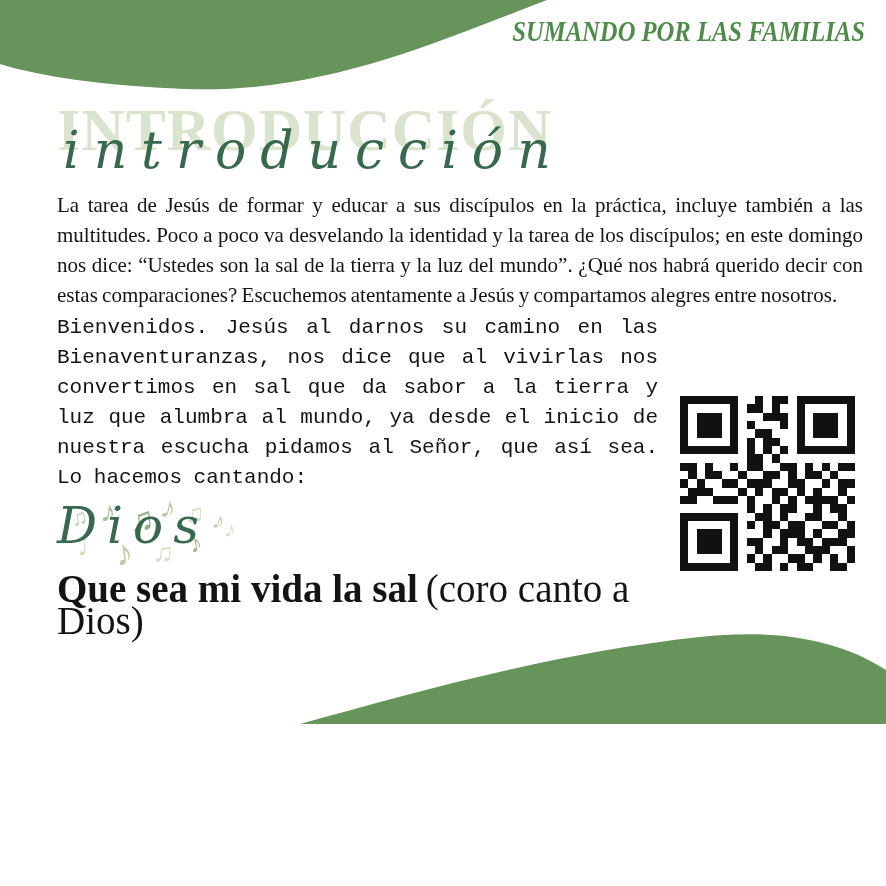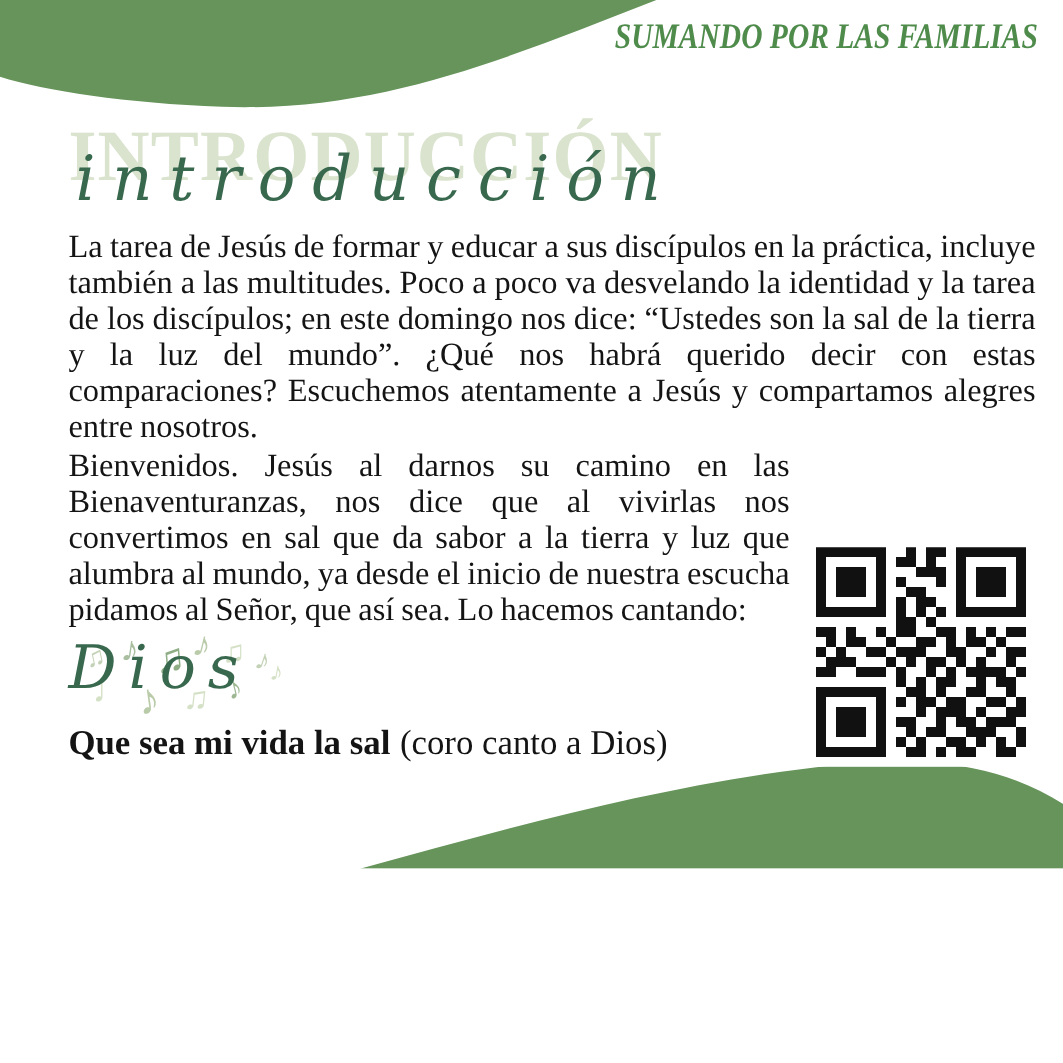--- a/index.html
+++ b/index.html
@@ -24,41 +24,41 @@
   .heading{position:relative;height:88px;margin-top:100px;}
   .heading .caps{position:absolute;left:0;top:0;
                  font:700 60px/1 "Liberation Serif",serif;letter-spacing:1px;
                  color:var(--heading_pale,#d9e3cd);white-space:nowrap;}
   .heading .script{position:absolute;left:6px;top:24px;
                    font:italic 52px/1 "DejaVu Serif",serif;letter-spacing:14px;
                    color:var(--heading_script,#38684d);white-space:nowrap;}
   .heading.h2{margin-top:22px;height:90px;}
   .heading.h2 .script{letter-spacing:13px;}
 
-  .body{margin:2px 0 0 0;font-size:27px;line-height:30px;text-align:justify;
+  .body{margin:2px 0 0 0;font-size:21px;line-height:30px;text-align:justify;
         word-spacing:-1px;}
   .note{margin:16px 0 0 0;font:italic 27px/32px "Liberation Serif",serif;
         color:var(--note_gray,#8a8a8a);text-align:justify;}
 
   .flow{margin-top:3px;}
-  .flow .body{margin-top:0;}
+  .flow .body{margin-top:0;font-family:Liberation Mono, monospace;}
 
   
   .qr{float:right;position:relative;z-index:2;margin:75px 0 10px 14px;
       width:175px;height:175px;padding:8px;background:#ffffff;}
   .qr svg{display:block;}
 
   
   .canto{position:relative;height:68px;margin-top:8px;}
   .canto .note-glyph{position:absolute;line-height:1;z-index:0;}
   .canto .canto-script{position:relative;z-index:1;
         font:italic 50px/1 "DejaVu Serif",serif;letter-spacing:10px;
         color:var(--heading_script,#38684d);}
 
-  .song{margin:4px 0 0 0;font-size:29px;line-height:32px;}
+  .song{margin:4px 0 0 0;font-size:39px;line-height:32px;}
   .song .song-title{font-weight:700;}
   .song .song-note{margin-left:8px;font-weight:400;}
 </style>
 </head>
 <body>
 
 <div class="page">
 
   <svg class="wave-top" width="886" height="100" viewBox="0 0 886 100" aria-hidden="true">
     <path d="M0,0 L547,0 C430,45 320,94 185,89 C105,86 38,76 0,64 Z" class="wave-fill" fill="#66945a"></path>

